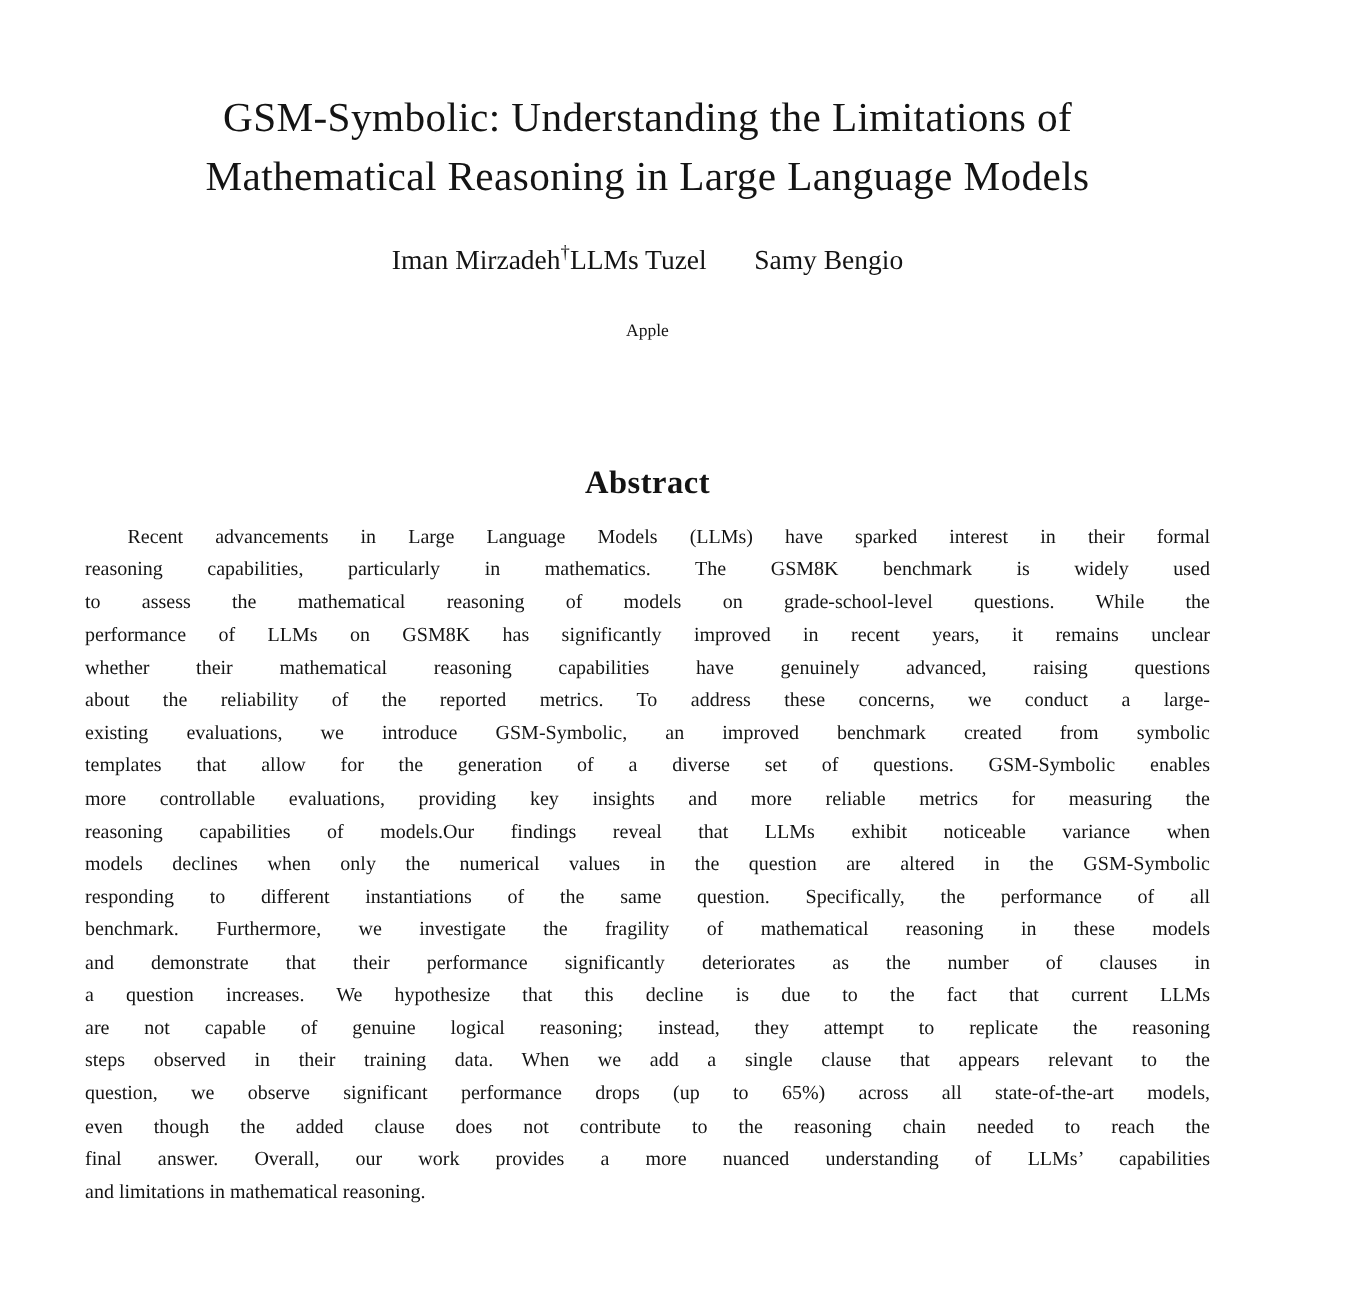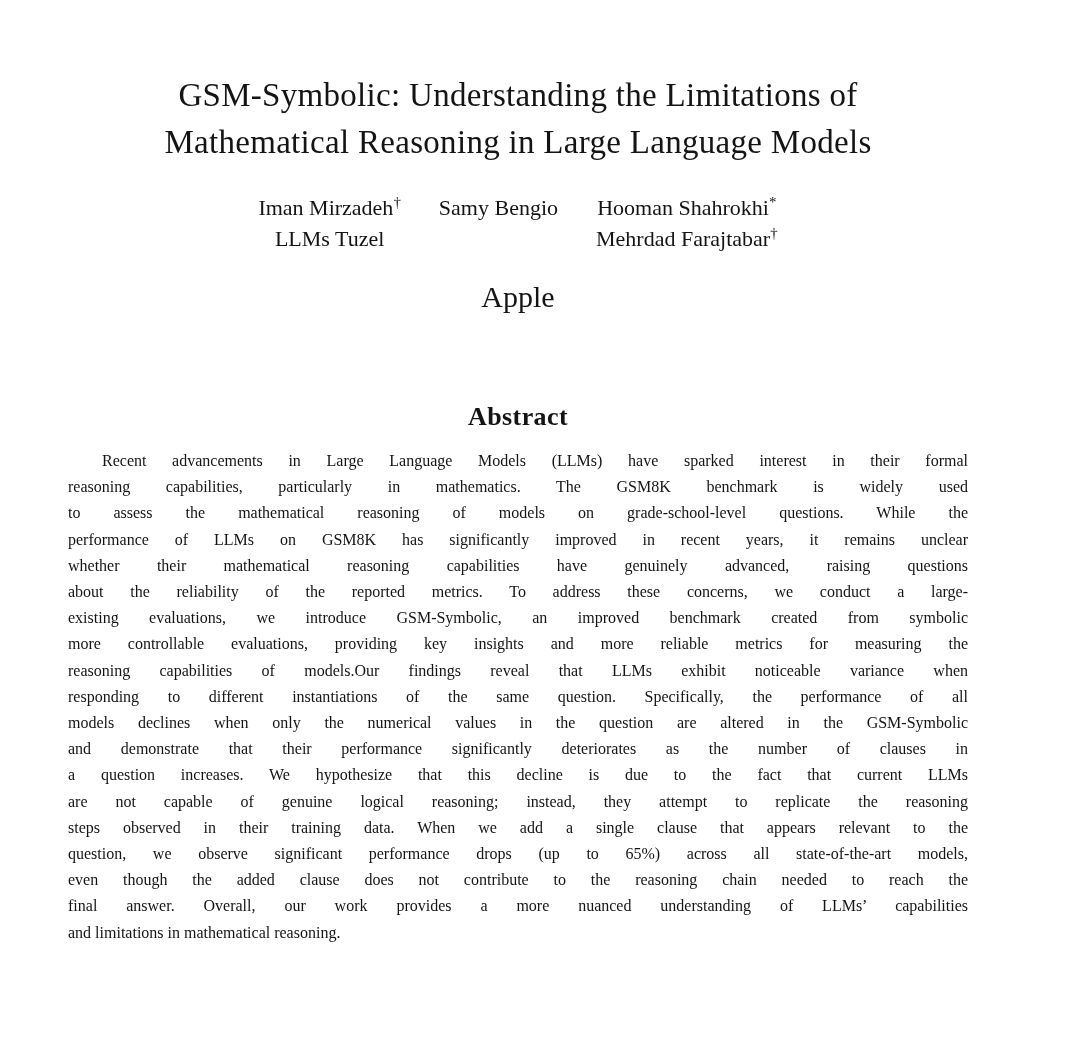--- a/index.html
+++ b/index.html
@@ -30,34 +30,34 @@
   .authors {
     margin-top: 26px;
     display: flex;
     justify-content: center;
     gap: 38px;
     font-size: 22px;
     line-height: 31px;
   }
   .author-col {
     display: flex;
-    flex-direction: column;
+    flex-direction: row;
     align-items: center;
   }
   .author-name {
     white-space: nowrap;
   }
   .author-name sup {
     font-size: 0.68em;
     line-height: 0;
   }
   .affiliation {
     margin-top: 28px;
     text-align: center;
-    font-size: 30px;
+    font-size: 14px;
     line-height: 30px;
   }
   .abstract-heading {
     margin-top: 92px;
     text-align: center;
     font-size: 26px;
     line-height: 26px;
     font-weight: 700;
     letter-spacing: 0.4px;
   }
@@ -90,42 +90,40 @@
   </h1>
 
   <div class="authors">
     <div class="author-col">
       <span class="author-name"><span>Iman Mirzadeh</span><sup>†</sup></span>
       <span class="author-name"><span>LLMs Tuzel</span><sup></sup></span>
     </div>
     <div class="author-col">
       <span class="author-name"><span>Samy Bengio</span><sup></sup></span>
     </div>
-    <div class="author-col">
-      <span class="author-name"><span>Hooman Shahrokhi</span><sup>*</sup></span>
-      <span class="author-name"><span>Mehrdad Farajtabar</span><sup>†</sup></span>
-    </div>
   </div>
 
   <div class="affiliation">Apple</div>
 
   <div class="abstract-heading">Abstract</div>
 
   <div class="abstract-body">
       <div class="abs-line first">Recent advancements in Large Language Models (LLMs) have sparked interest in their formal</div>
       <div class="abs-line">reasoning capabilities, particularly in mathematics. The GSM8K benchmark is widely used</div>
       <div class="abs-line">to assess the mathematical reasoning of models on grade-school-level questions. While the</div>
       <div class="abs-line">performance of LLMs on GSM8K has significantly improved in recent years, it remains unclear</div>
       <div class="abs-line">whether their mathematical reasoning capabilities have genuinely advanced, raising questions</div>
       <div class="abs-line">about the reliability of the reported metrics. To address these concerns, we conduct a large-</div>
       <div class="abs-line">existing evaluations, we introduce GSM-Symbolic, an improved benchmark created from symbolic</div>
+      <div class="abs-line">templates that allow for the generation of a diverse set of questions. GSM-Symbolic enables</div>
       <div class="abs-line">more controllable evaluations, providing key insights and more reliable metrics for measuring the</div>
       <div class="abs-line">reasoning capabilities of models.Our findings reveal that LLMs exhibit noticeable variance when</div>
+      <div class="abs-line">models declines when only the numerical values in the question are altered in the GSM-Symbolic</div>
       <div class="abs-line">responding to different instantiations of the same question. Specifically, the performance of all</div>
-      <div class="abs-line">models declines when only the numerical values in the question are altered in the GSM-Symbolic</div>
+      <div class="abs-line">benchmark. Furthermore, we investigate the fragility of mathematical reasoning in these models</div>
       <div class="abs-line">and demonstrate that their performance significantly deteriorates as the number of clauses in</div>
       <div class="abs-line">a question increases. We hypothesize that this decline is due to the fact that current LLMs</div>
       <div class="abs-line">are not capable of genuine logical reasoning; instead, they attempt to replicate the reasoning</div>
       <div class="abs-line">steps observed in their training data. When we add a single clause that appears relevant to the</div>
       <div class="abs-line">question, we observe significant performance drops (up to 65%) across all state-of-the-art models,</div>
       <div class="abs-line">even though the added clause does not contribute to the reasoning chain needed to reach the</div>
       <div class="abs-line">final answer. Overall, our work provides a more nuanced understanding of LLMs’ capabilities</div>
       <div class="abs-line last">and limitations in mathematical reasoning.</div>
     </div>
 

